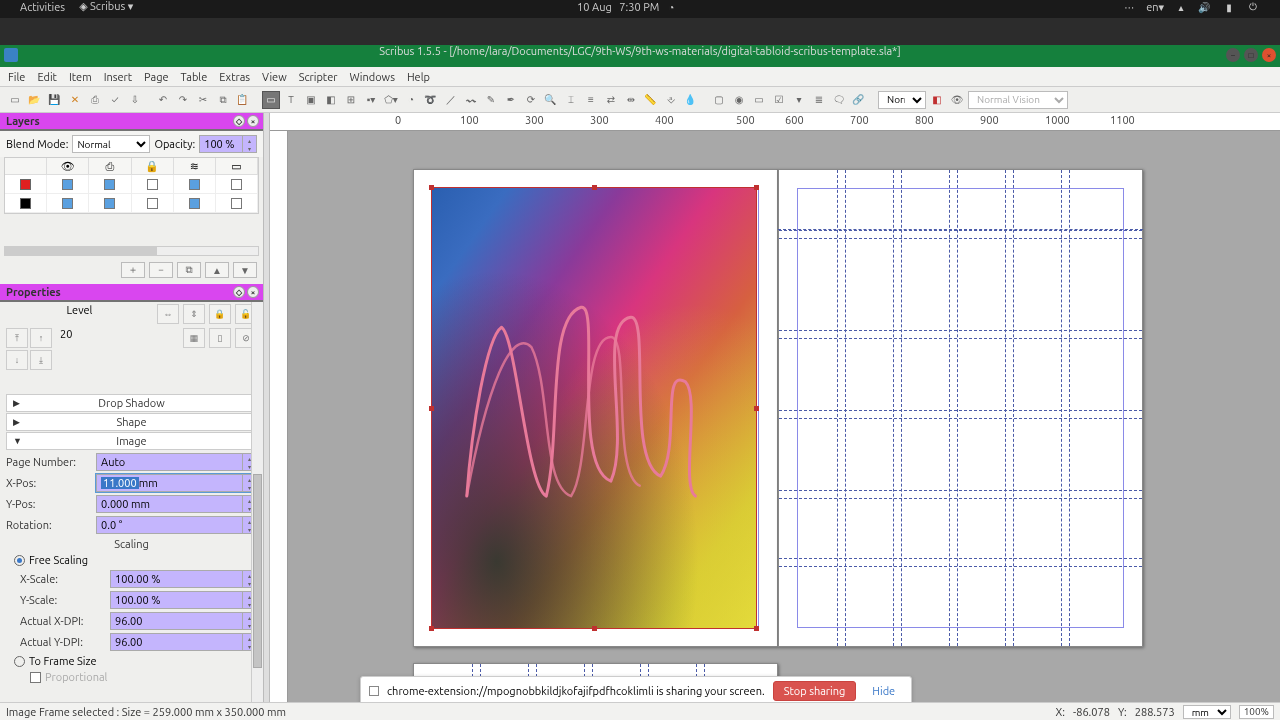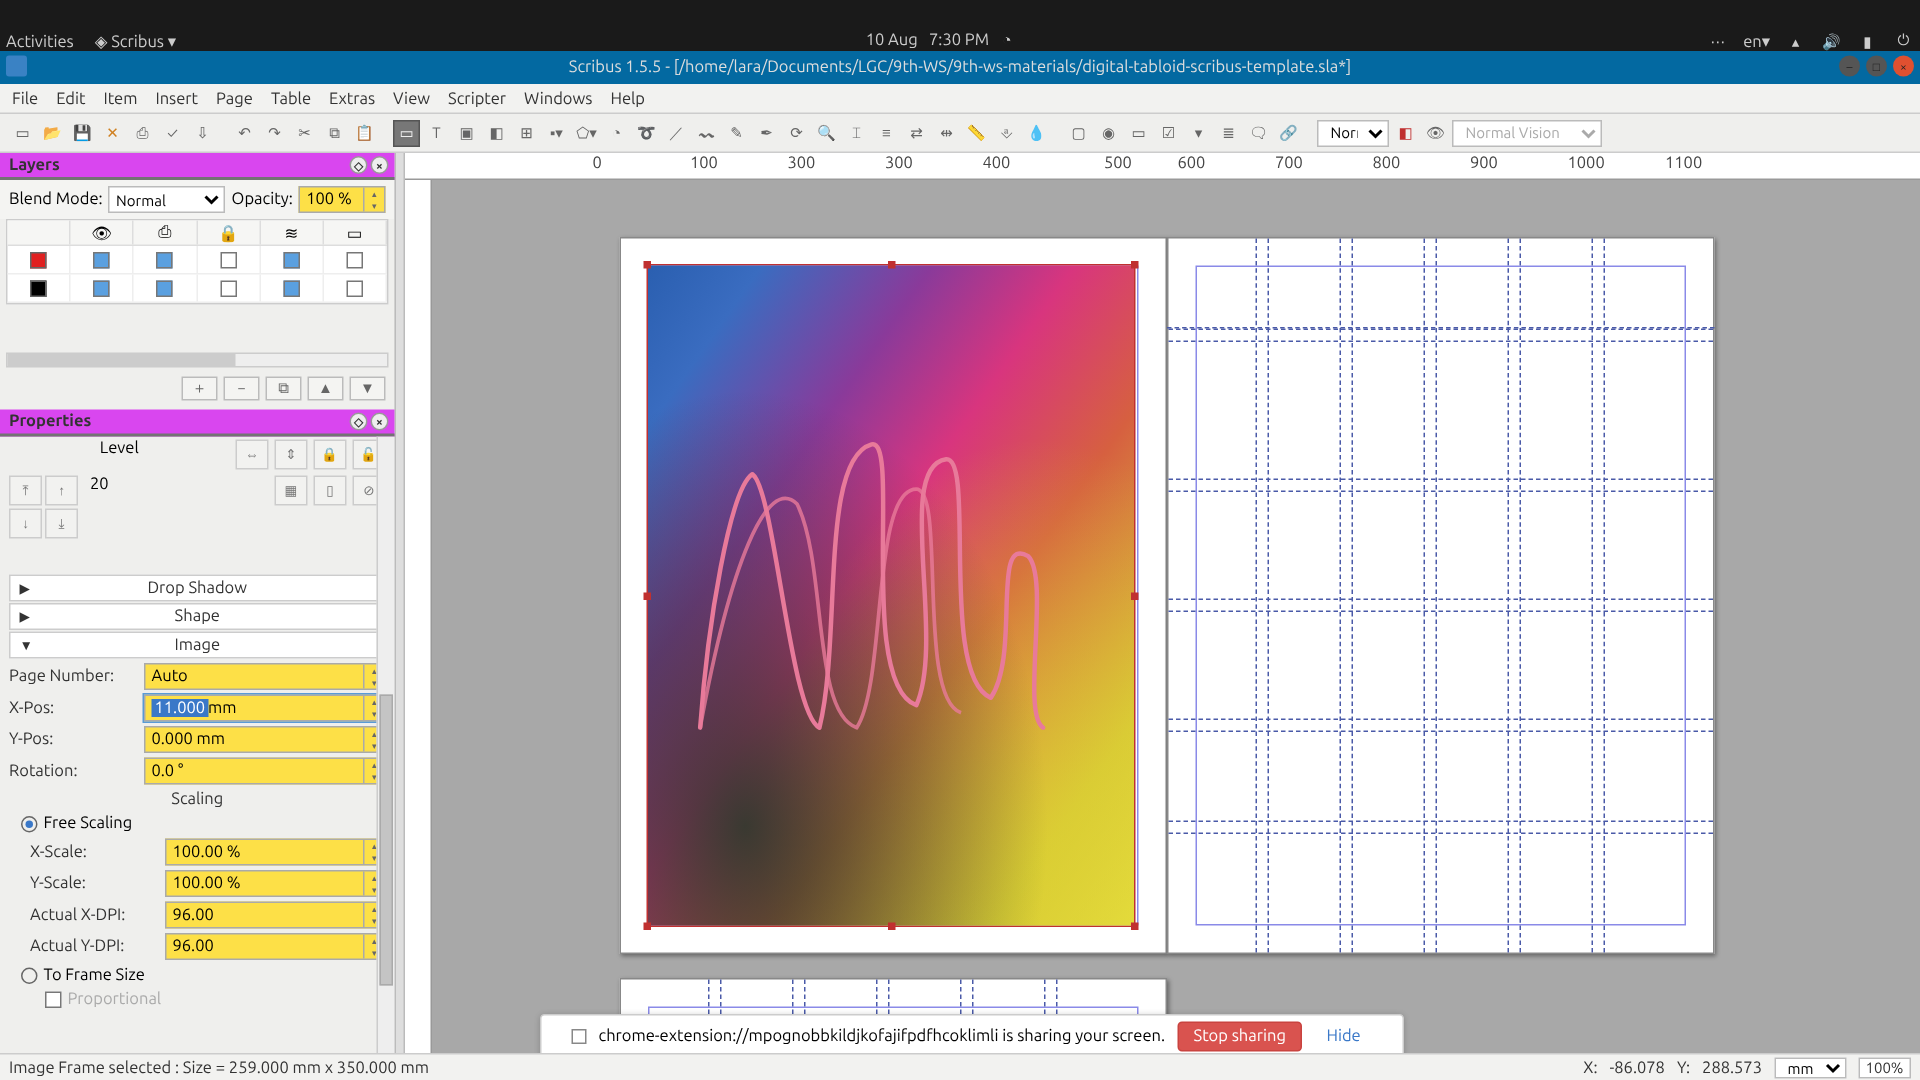--- a/index.html
+++ b/index.html
@@ -1,26 +1,26 @@
 <!DOCTYPE html>
 <html><head>
 <meta charset="utf-8">
 <style>
 * { margin:0; padding:0; box-sizing:border-box; font-family:"Ubuntu","Cantarell",sans-serif; font-size:11px; }
 body { width:1280px; height:720px; background:#2c2c2c; overflow:hidden; position:relative; }
 
 
-.sysbar { height:34px; background:#1a1a1a; color:#ccc; display:flex; align-items:flex-end; padding:0 4px; }
+.sysbar { height:18px; background:#1a1a1a; color:#ccc; display:flex; align-items:flex-start; padding:0 20px; }
 .sysbar-left { display:flex; gap:14px; align-items:center; }
 .sysbar-center { flex:1; text-align:center; }
 .sysbar-right { display:flex; gap:10px; align-items:center; }
 .tray-icon { width:14px; height:14px; display:inline-flex; align-items:center; justify-content:center; font-size:10px; color:#ccc; }
 
 
-.titlebar { height:22px; background:#0369a1; color:#ddd; display:flex; align-items:center; justify-content:center; position:relative; }
+.titlebar { height:22px; background:#15803d; color:#ddd; display:flex; align-items:flex-start; justify-content:center; position:relative;margin-top:27px; }
 .titlebar .wctrl { position:absolute; right:4px; top:3px; display:flex; gap:4px; }
 .titlebar .wbtn { width:14px; height:14px; border-radius:7px; display:flex; align-items:center; justify-content:center; font-size:8px; background:#555; color:#222; }
 .titlebar .wclose { background:#e05030; }
 .scr-icon { position:absolute; left:4px; top:3px; width:14px; height:14px; background:#3a82c4; border-radius:2px; }
 
 
 .menubar { height:20px; background:#f2f2f0; display:flex; align-items:center; padding:0 8px; border-bottom:1px solid #ccc; }
 .menubar span { margin-right:12px; color:#333; }
 
 
@@ -62,21 +62,21 @@
 
 .props { flex:1; overflow:hidden; position:relative; }
 .props-inner { padding:2px 6px 4px 6px; height:100%; overflow:hidden; position:relative; }
 .lvlrow { display:flex; align-items:flex-start; gap:4px; margin-bottom:4px; }
 .iconbtn { width:22px; height:20px; border:1px solid #ccc; background:#f2f2f0; display:flex; align-items:center; justify-content:center; font-size:9px; color:#777; }
 .accord { border:1px solid #ccc; background:#fff; margin-bottom:1px; text-align:center; padding:2px 0; color:#333; position:relative; }
 .accord .arr { position:absolute; left:6px; top:3px; font-size:9px; }
 .accord.dis { color:#aaa; }
 .field { display:flex; align-items:center; margin:3px 0; }
 .field label { width:90px; color:#333; }
-.spin { flex:1; height:18px; border:1px solid #aaa; background:#fde047; display:flex; align-items:center; padding:0 4px; position:relative; }
+.spin { flex:1; height:18px; border:1px solid #aaa; background:#c4b5fd; display:flex; align-items:center; padding:0 4px; position:relative; }
 .spin .ud { position:absolute; right:0; top:0; width:14px; height:100%; border-left:1px solid #aaa; display:flex; flex-direction:column; }
 .spin .ud span { flex:1; font-size:6px; display:flex; align-items:center; justify-content:center; color:#666; }
 .spin.sel { outline:1px solid #5a9ad6; }
 .spin.sel .val { background:#3a78c8; color:#fff; padding:0 2px; }
 .sect { text-align:center; font-weight:normal; color:#333; margin:4px 0 2px; }
 .radio { display:flex; align-items:center; gap:4px; margin:4px 0 4px 8px; }
 .radio .r { width:11px; height:11px; border:1px solid #666; border-radius:6px; position:relative; }
 .radio .r.on::after { content:""; position:absolute; left:2px; top:2px; width:5px; height:5px; background:#3a78c8; border-radius:3px; }
 .pscroll { position:absolute; right:0; top:0; width:12px; height:100%; background:#eee; border-left:1px solid #ccc; }
 .pscroll .th { position:absolute; left:1px; top:40%; width:9px; height:45%; background:#c4c4c4; border:1px solid #aaa; }
@@ -101,21 +101,21 @@
    #2a5fb0 0%, #3a6cc0 12%, #8a3a9a 30%, #d8357e 45%, #d66040 62%, #d9c836 85%, #e8e040 100%);
   mix-blend-mode:normal;
 }
 .grad2 { position:absolute; inset:0; background:
   radial-gradient(ellipse at 20% 85%, rgba(30,55,40,.85) 0%, rgba(30,55,40,0) 55%),
   radial-gradient(ellipse at 80% 90%, rgba(220,210,50,.6) 0%, rgba(220,210,50,0) 50%);
 }
 svg.scribble { position:absolute; inset:0; }
 
 
-.sharebar { position:absolute; left:360px; bottom:14px; display:flex; align-items:center; gap:8px; background:#fff; border:1px solid #ccc; padding:4px 20px; border-radius:3px; box-shadow:0 1px 4px rgba(0,0,0,.2); }
+.sharebar { position:absolute; left:360px; bottom:14px; display:flex; align-items:center; gap:8px; background:#fff; border:1px solid #ccc; padding:4px 8px; border-radius:3px; box-shadow:0 1px 4px rgba(0,0,0,.2); }
 .sharebtn { padding:3px 10px; border-radius:3px; color:#fff; background:#d9534f; border:1px solid #c9433f; }
 .hidebtn { padding:3px 8px; color:#3a78c8; } 
 .statusbar { position:absolute; bottom:0; left:0; right:0; height:18px; background:#f2f2f0; border-top:1px solid #ccc; display:flex; align-items:center; padding:0 6px; color:#333; }
 .statusbar .st-r { margin-left:auto; display:flex; gap:8px; align-items:center; }
 .stsel { height:14px; border:1px solid #bbb; background:#fff; padding:0 4px; font-size:10px; }
 </style>
 </head>
 <body>
 
 <div class="sysbar">

